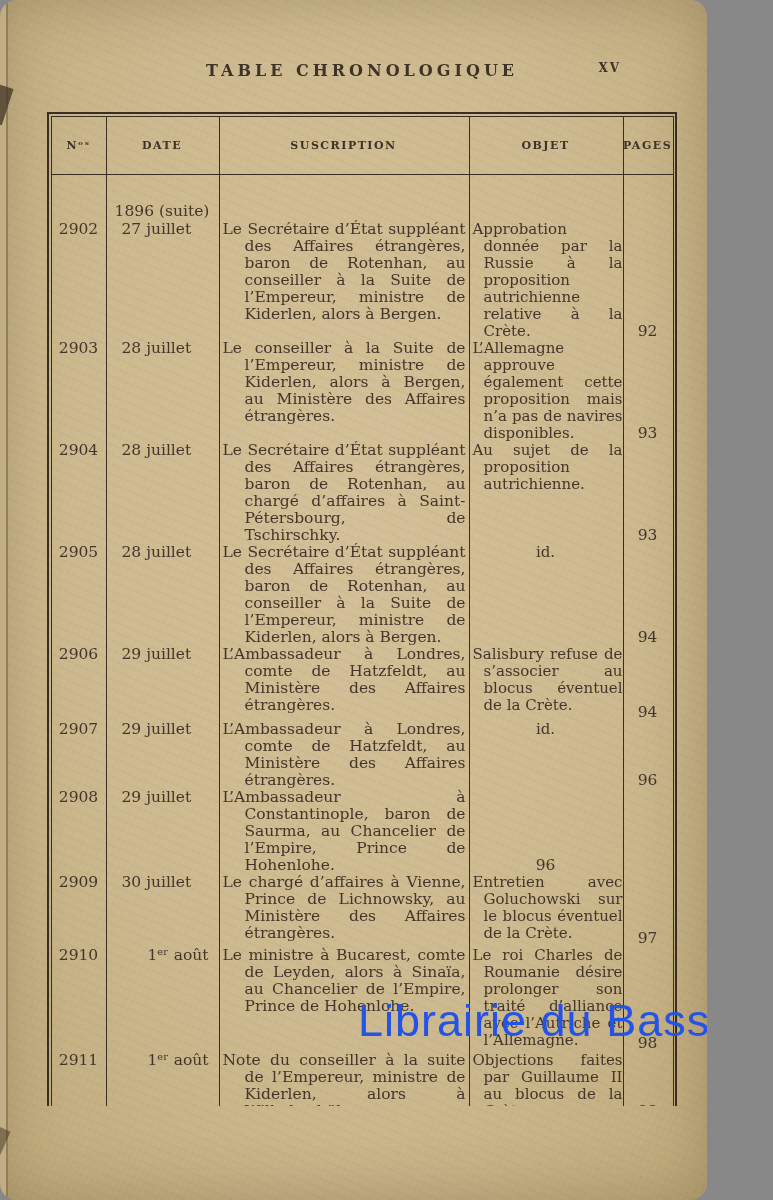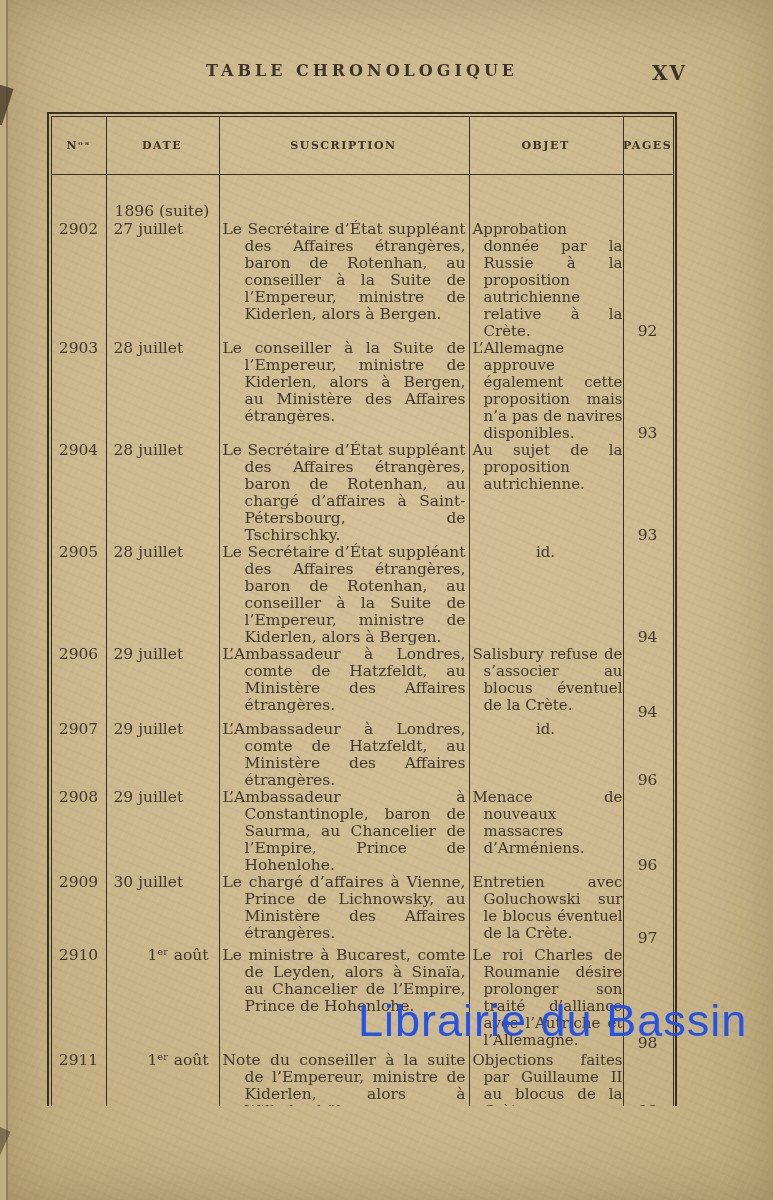--- a/index.html
+++ b/index.html
@@ -1,41 +1,42 @@
 <!DOCTYPE html>
 <html><head>
 <meta charset="utf-8">
 <style>
   html,body{margin:0;padding:0;background:#888;}
   .page{
-    position:relative;width:773px;height:1200px;overflow:hidden;
+    position:relative;width:707px;height:1200px;overflow:hidden;
     font-family:"DejaVu Serif",serif;color:#44352a;
     background-color:#cbb88e;
     background-image:
       repeating-linear-gradient(23deg, rgba(116,96,64,.045) 0 2px, rgba(0,0,0,0) 2px 9px),
       repeating-linear-gradient(-64deg, rgba(255,246,219,.05) 0 1px, rgba(0,0,0,0) 1px 6px),
       radial-gradient(ellipse at 50% 42%, #d3c098 0%, #ccb98f 55%, #bda979 100%);
     box-shadow:inset 0 0 60px rgba(70,50,25,.25);
+    border-radius:17px;
   }
   
   .edge-left{
     position:absolute;left:0;top:0;width:9px;height:1200px;
     background:linear-gradient(90deg,#c3b087 0 6px,#8d7a57 6px 8px,rgba(0,0,0,0) 8px);
     opacity:.9;
   }
   .corner-mark{position:absolute;background:#4a3a28;opacity:.8;}
   .m1{left:-6px;top:86px;width:14px;height:38px;transform:rotate(18deg);}
   .m2{left:-7px;top:1128px;width:12px;height:30px;transform:rotate(24deg);opacity:.55;}
 
   .running-head{
     position:absolute;top:61px;left:47px;width:630px;text-align:center;
     font-size:16px;font-weight:bold;letter-spacing:4px;color:#3f3226;
   }
   .folio{
-    position:absolute;top:61px;right:86px;font-size:20px;font-weight:bold;
+    position:absolute;top:61px;right:86px;font-size:12px;font-weight:bold;
     letter-spacing:2px;color:#3f3226;
   }
 
   .table-wrap{
     position:absolute;left:47px;top:112px;width:630px;
     border:2.5px solid #3a2e23;border-bottom:none;box-sizing:border-box;
   }
   .table-in{
     position:relative;margin:1.5px 1.5px 0;border:1px solid #3a2e23;border-bottom:none;
     height:989px;overflow:hidden;
@@ -49,21 +50,21 @@
   }
   .th{text-align:center;font-size:11px;font-weight:bold;letter-spacing:1.5px;color:#3f3226;}
 
   .tbody{padding-top:11px;}
   .yearrow{display:grid;grid-template-columns:54px 113px auto;margin-bottom:1px;margin-top:16px;}
   .year{grid-column:2;text-align:center;font-size:15.5px;line-height:18px;}
 
   .row{display:grid;grid-template-columns:54px 113px 250px 154px auto;}
   .c{font-size:15.5px;line-height:17px;}
   .no{text-align:center;}
-  .date{padding-left:8px;}
+  .date{padding-left:16px;}
   .date-in .date{padding-left:42px;}
   .susc{text-align:justify;padding-left:26px;text-indent:-22px;padding-right:3px;}
   .objet{text-align:justify;font-size:15px;padding-left:15px;text-indent:-11px;}
   .objet-id .objet{text-align:center;padding:0;text-indent:0;}
   .pg{display:flex;align-items:flex-end;justify-content:center;}
 
   .r0{min-height:101px;} .r1{min-height:96px;} .r2{min-height:89px;}
   .r3{min-height:90px;}  .r4{min-height:75px;} .r5{min-height:57px;}
   .r6{min-height:73px;}  .r7{min-height:73px;} .r8{min-height:105px;}
   .r9{min-height:54px;}
@@ -150,21 +151,20 @@
           <div class="c date">29 juillet</div>
           <div class="c susc">L’Ambassadeur à Londres, comte de Hatzfeldt, au Ministère des Affaires étrangères.</div>
           <div class="c objet">id.</div>
           <div class="c pg">96</div>
         </div>
 
         <div class="row r6">
           <div class="c no">2908</div>
           <div class="c date">29 juillet</div>
           <div class="c susc">L’Ambassadeur à Constantinople, baron de Saurma, au Chancelier de l’Empire, Prince de Hohenlohe.</div>
-          <div class="c objet">Menace de nouveaux massacres d’Arméniens.</div>
           <div class="c pg">96</div>
         </div>
 
         <div class="row r7">
           <div class="c no">2909</div>
           <div class="c date">30 juillet</div>
           <div class="c susc">Le chargé d’affaires à Vienne, Prince de Lichnowsky, au Ministère des Affaires étrangères.</div>
           <div class="c objet">Entretien avec Goluchowski sur le blocus éventuel de la Crète.</div>
           <div class="c pg">97</div>
         </div>

